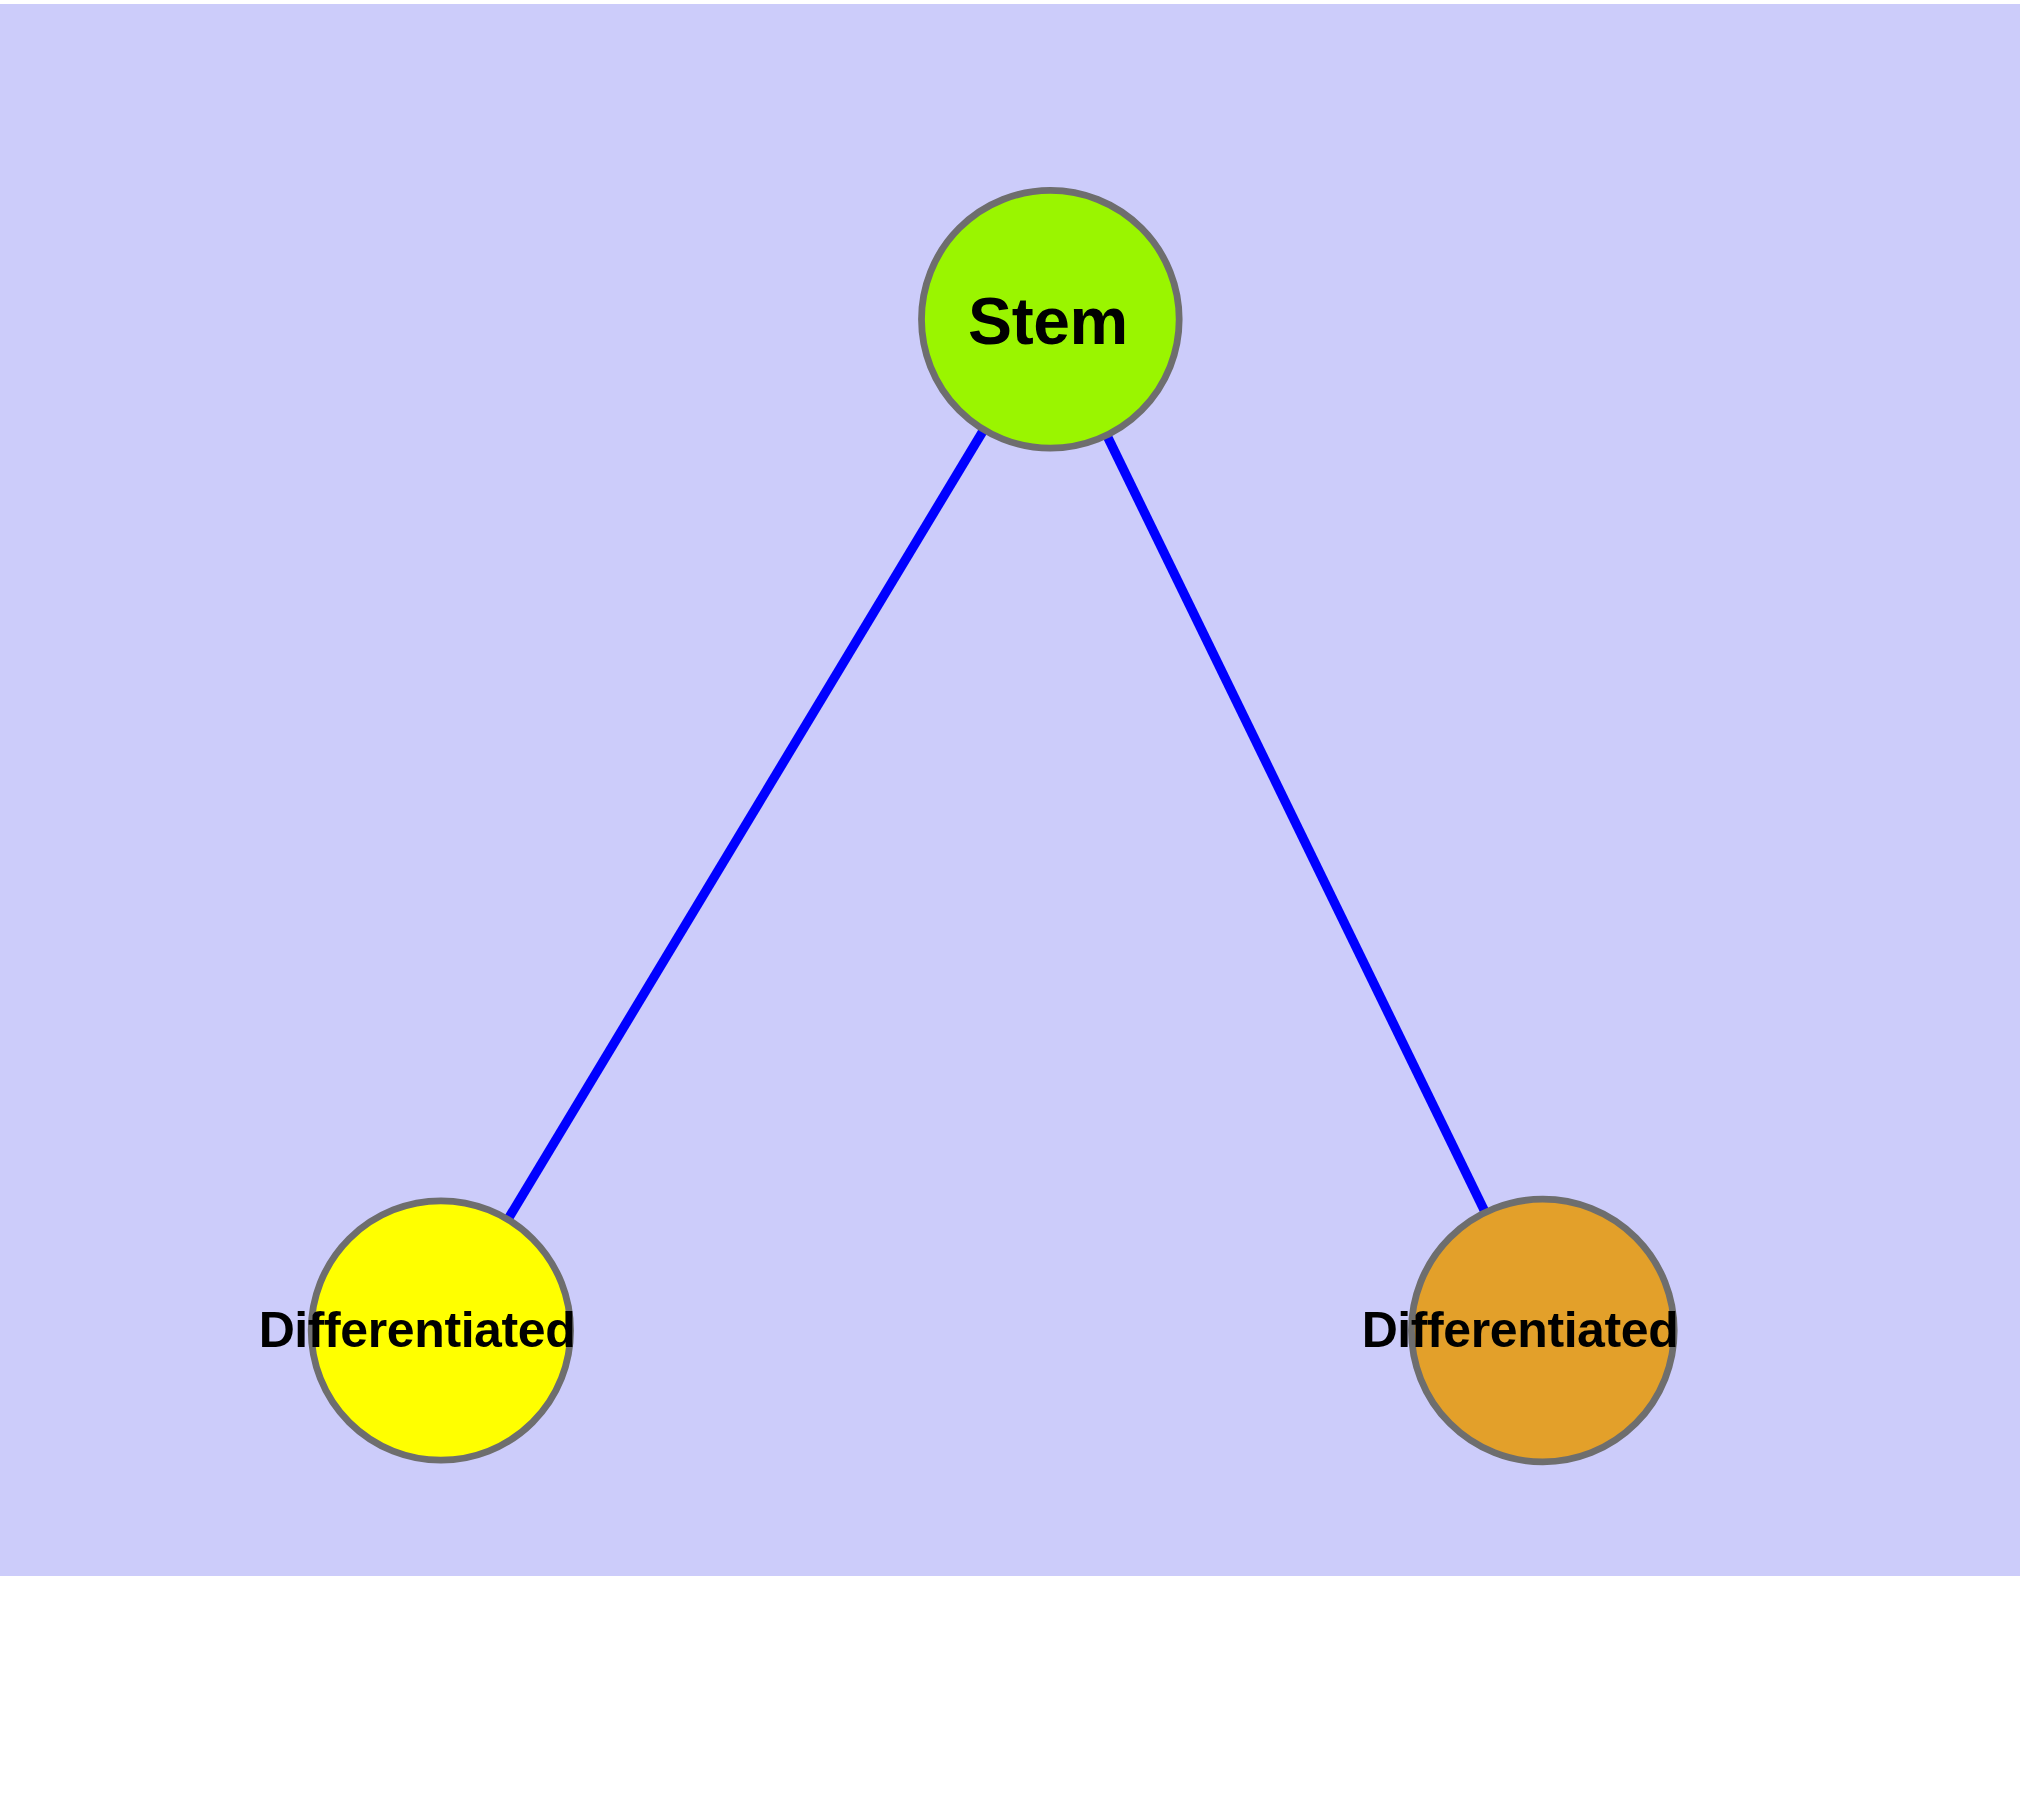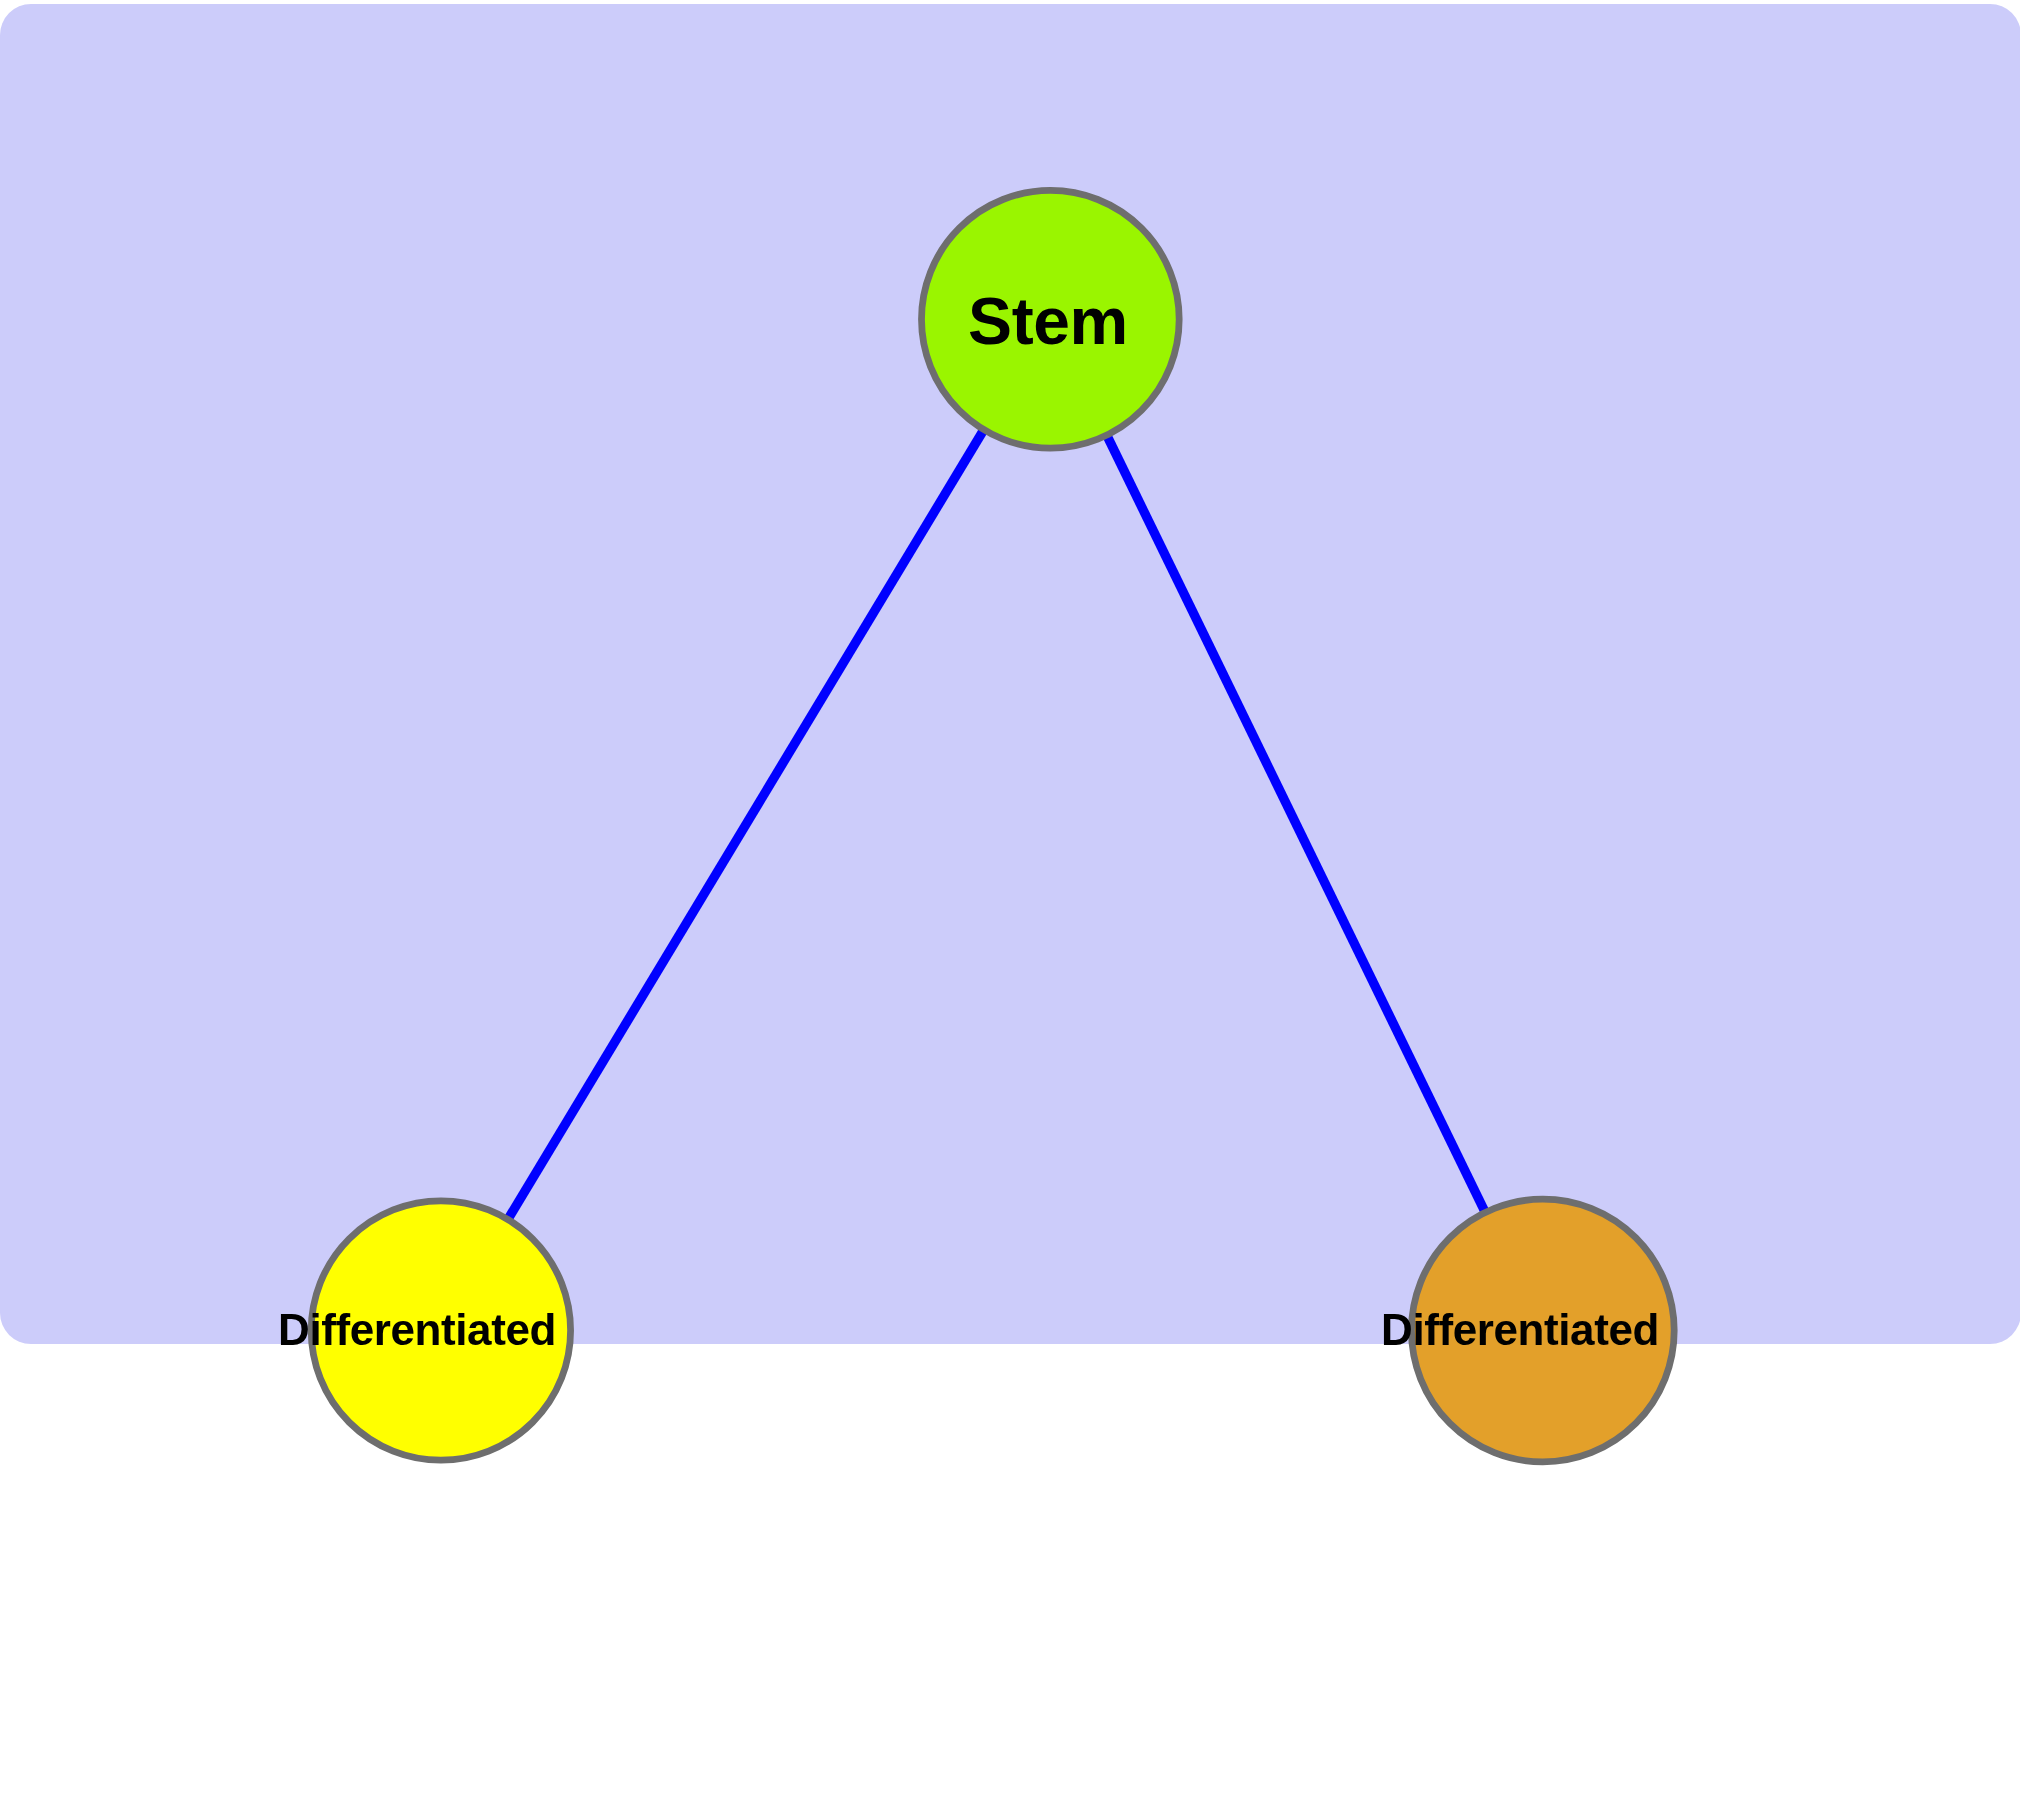--- a/index.html
+++ b/index.html
@@ -13,23 +13,22 @@
     height: 1812px;
     background: #ffffff;
     overflow: hidden;
     font-family: "Liberation Sans", sans-serif;
   }
   #plot-area {
     position: absolute;
     left: 0;
     top: 4.2px;
     width: 2021px;
-    height: 1340px;
+    height: 1572px;
     background: #ccccfa;
-    border-radius: 31px;
   }
   #graph-svg {
     position: absolute;
     left: 0;
     top: 0;
     width: 2021px;
     height: 1808px;
     display: block;
   }
   .node-label {
@@ -41,21 +40,21 @@
     text-align: center;
     white-space: pre;
     line-height: 1.08;
     letter-spacing: -0.4px;
     pointer-events: none;
   }
   .label-stem {
     font-size: 66px;
   }
   .label-multi {
-    font-size: 44px;
+    font-size: 50px;
   }
 </style>
 </head>
 <body>
 
 <div id="canvas" style="width: 2021px; height: 1812px; background: rgb(255, 255, 255);">
   <div id="plot-area" style="background: rgb(204, 204, 250);">
 
     <svg id="graph-svg" viewBox="0 0 2384 2133">
       <g id="edges-layer">

